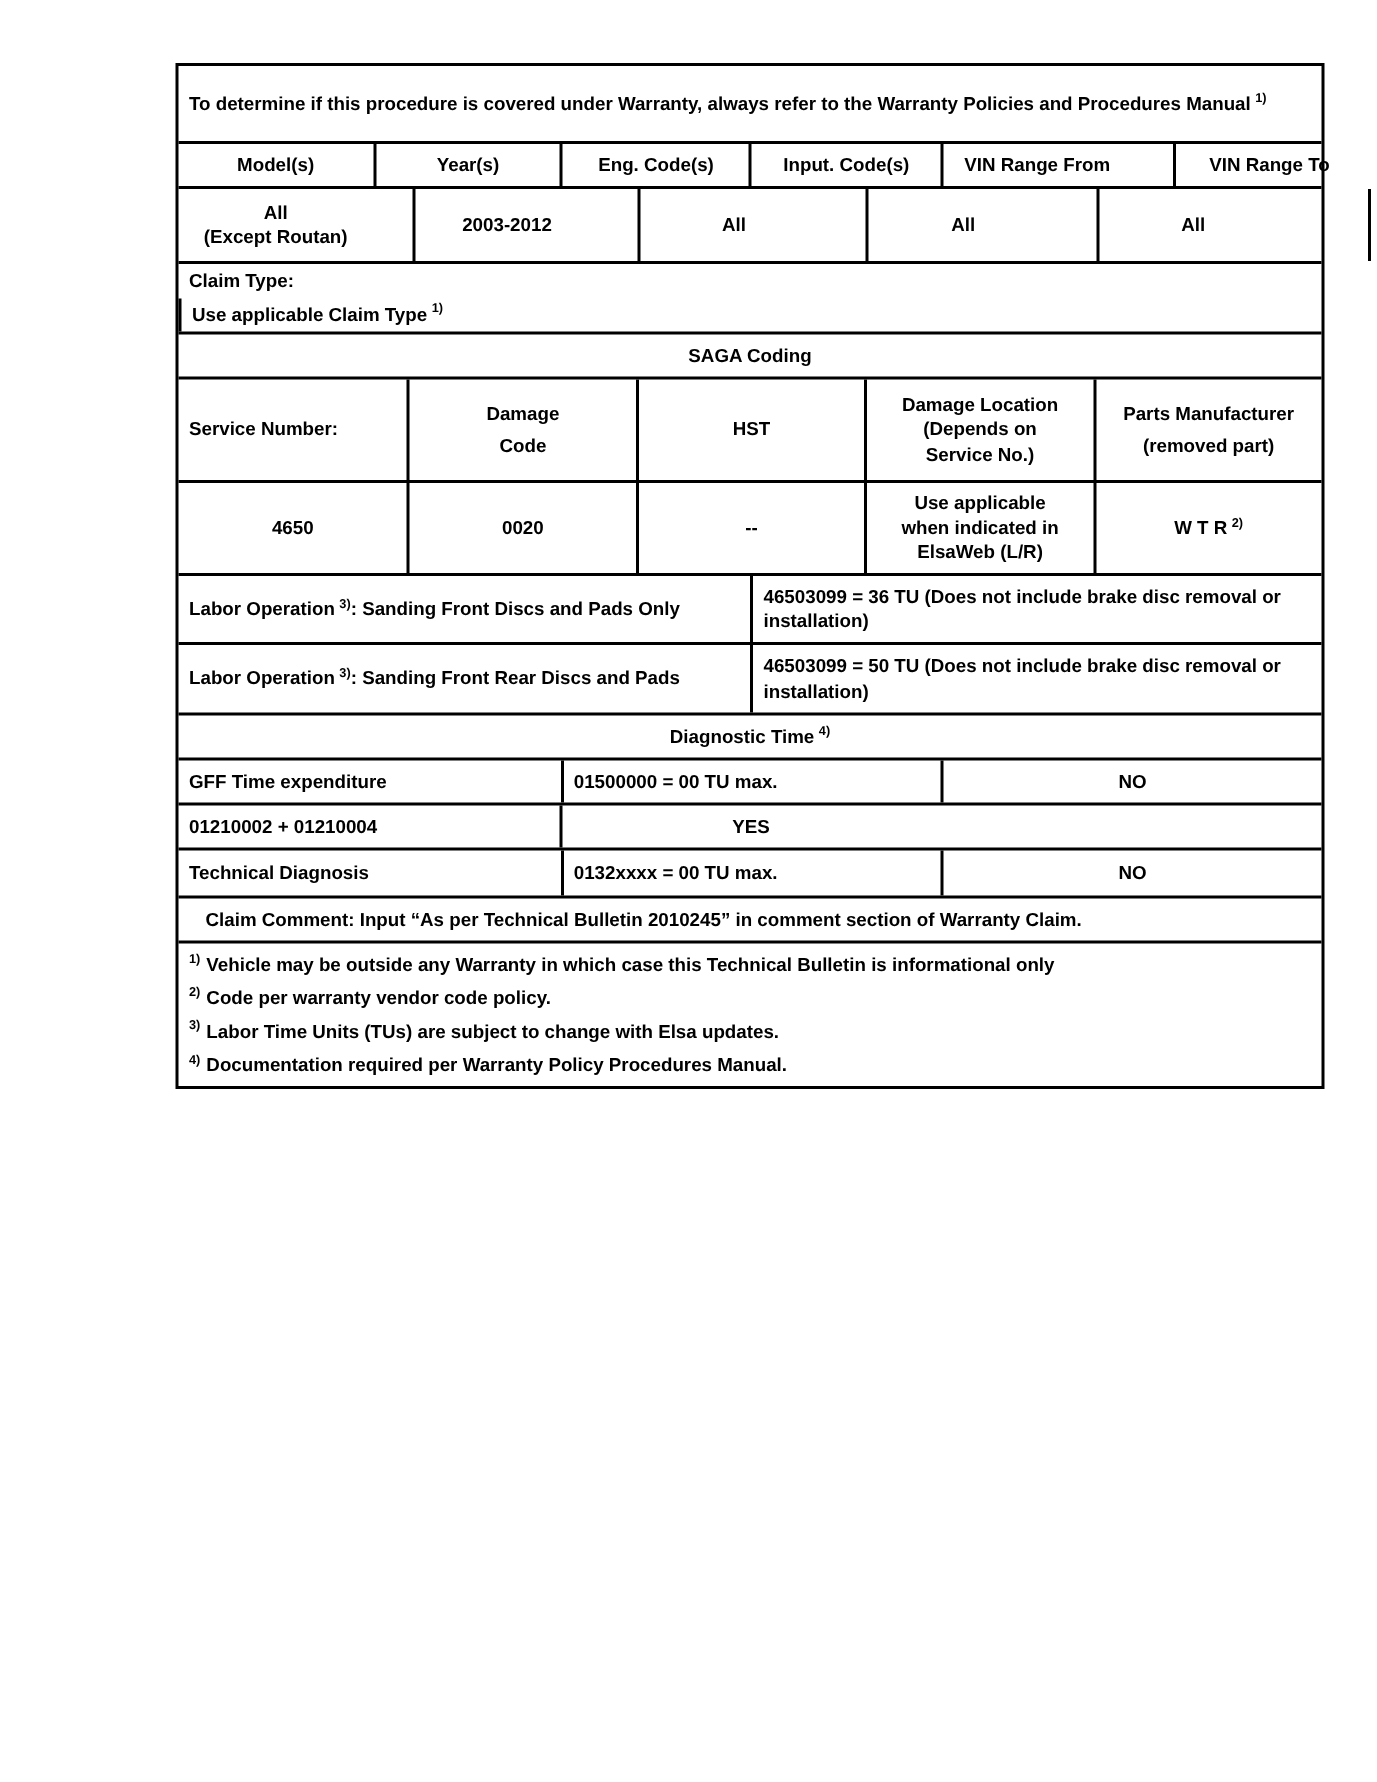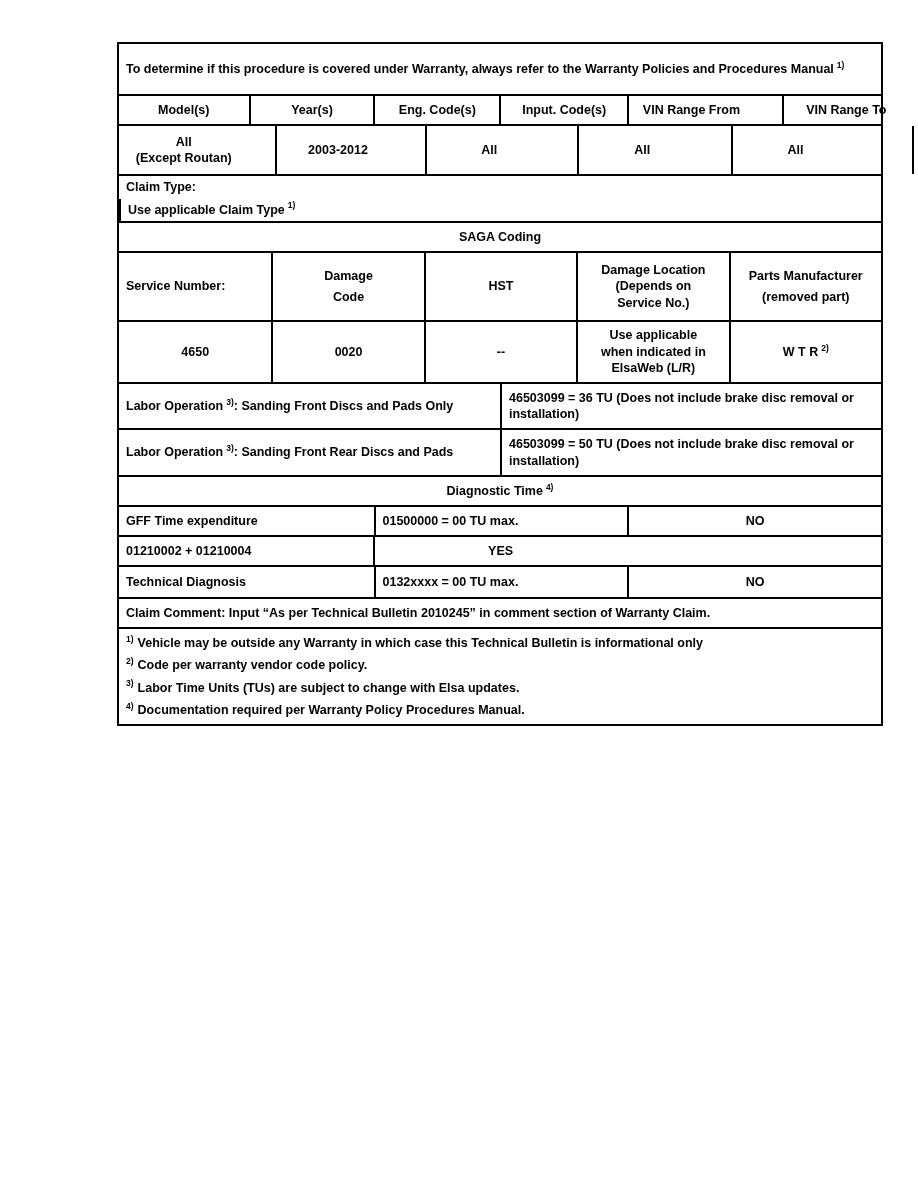--- a/index.html
+++ b/index.html
@@ -37,21 +37,21 @@
   .w6d{flex-basis:16.8%;} .w6e{flex-basis:16.6%;} .w6f{flex-basis:16.7%;margin-left:28px;}
   .w5 { flex-basis:20%; }
   .w-half { flex-basis:50%; }
   .w3a{flex-basis:33.4%;} .w3b{flex-basis:33.3%;} .w3c{flex-basis:33.3%;}
 
   
   .h-intro{min-height:50px;} .h-hdr{min-height:30px;} .h-veh{min-height:50px;gap:26px;}
   .h-claim{min-height:30px;flex-direction:column;} .h-saga{min-height:30px;} .h-shdr{min-height:69px;}
   .h-sval{min-height:62px;} .h-lab1{min-height:46px;} .h-lab2{min-height:47px;}
   .h-diag{min-height:30px;} .h-drow{min-height:30px;} .h-drow3{min-height:32px;}
-  .h-comment{min-height:30px;} .h-foot{min-height:93px;}
+  .h-comment{min-height:30px;padding-left:11px;} .h-foot{min-height:93px;}
 
   .foot-line { line-height:1.78; }
 </style>
 </head>
 <body>
 
 <div class="doc-table">
 
   <div class="row h-intro">
     <div class="cell w-full">

